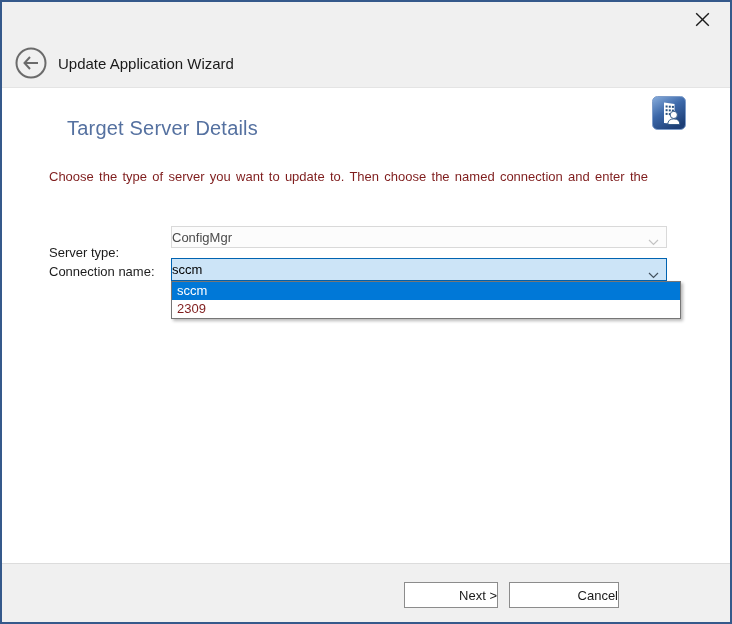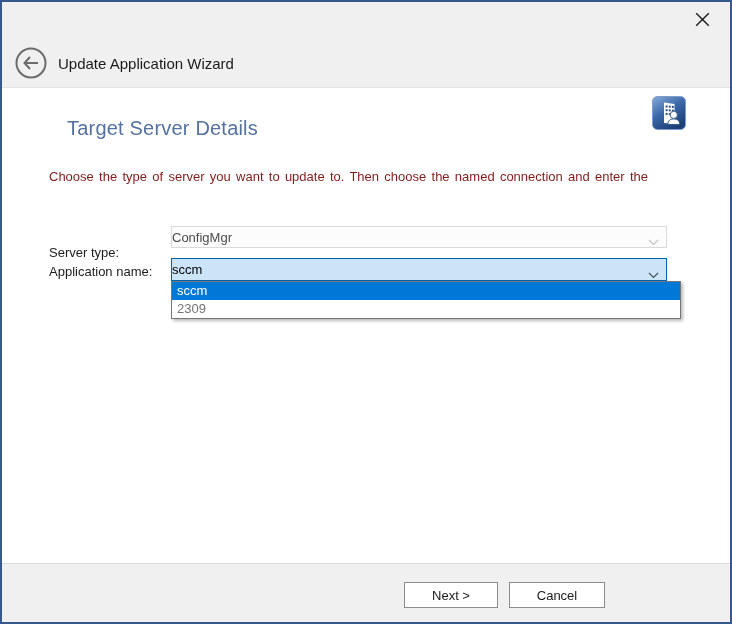--- a/index.html
+++ b/index.html
@@ -91,44 +91,45 @@
   .dropdown-list {
     position: absolute; left: 169px; top: 279px; width: 510px;
     background: #ffffff;
     border: 1px solid #767676;
     box-shadow: 2px 2px 3px rgba(0,0,0,0.28);
     z-index: 5;
   }
   .dropdown-item {
     height: 18px; line-height: 18px;
     font-size: 13px; padding-left: 5px;
-    color: #737373; background: #ffffff;
+    color: #7f1d1d; background: #ffffff;
     cursor: pointer;
     overflow: hidden; white-space: nowrap;
   }
   .dropdown-item.highlighted {
     background: #0078d7; color: #ffffff;
   }
 
   
   .footer {
     position: absolute; left: 0; right: 0; bottom: 0; height: 59px;
     background: #f0f0f0;
     border-top: 1px solid #dcdcdc;
   }
   .btn {
     position: absolute; top: 18px; height: 26px;
     background: #ffffff;
     border: 1px solid #8c8c8c;
     font-family: "Liberation Sans", "DejaVu Sans", sans-serif;
     font-size: 13px; color: #1a1a1a;
     cursor: pointer;
+    text-align: right;
   }
   .btn-next   { left: 402px; width: 94px; }
-  .btn-cancel { left: 507px; width: 96px; }
+  .btn-cancel { left: 507px; width: 110px; }
   .btn-help   { left: 611px; width: 87px; }
 </style>
 </head>
 <body>
 
 <div class="window">
 
   <div class="chrome-header">
     <button class="close-btn">
       <span>
@@ -186,21 +187,21 @@
   <span class="field-label label-server-type">Server type:</span>
   <div class="combo combo-disabled">
     <span>ConfigMgr</span>
     <span class="chevron">
       <svg width="11" height="7" viewBox="0 0 11 7">
         <polyline points="1,1 5.5,5.5 10,1" fill="none" stroke="#c3c3c3" stroke-width="1.2"></polyline>
       </svg>
     </span>
   </div>
 
-  <span class="field-label label-connection">Application name:</span>
+  <span class="field-label label-connection">Connection name:</span>
   <div class="combo combo-open">
     <span>sccm</span>
     <span class="chevron">
       <svg width="11" height="7" viewBox="0 0 11 7">
         <polyline points="1,1 5.5,5.5 10,1" fill="none" stroke="#44525f" stroke-width="1.2"></polyline>
       </svg>
     </span>
   </div>
 
   <div class="dropdown-list">

